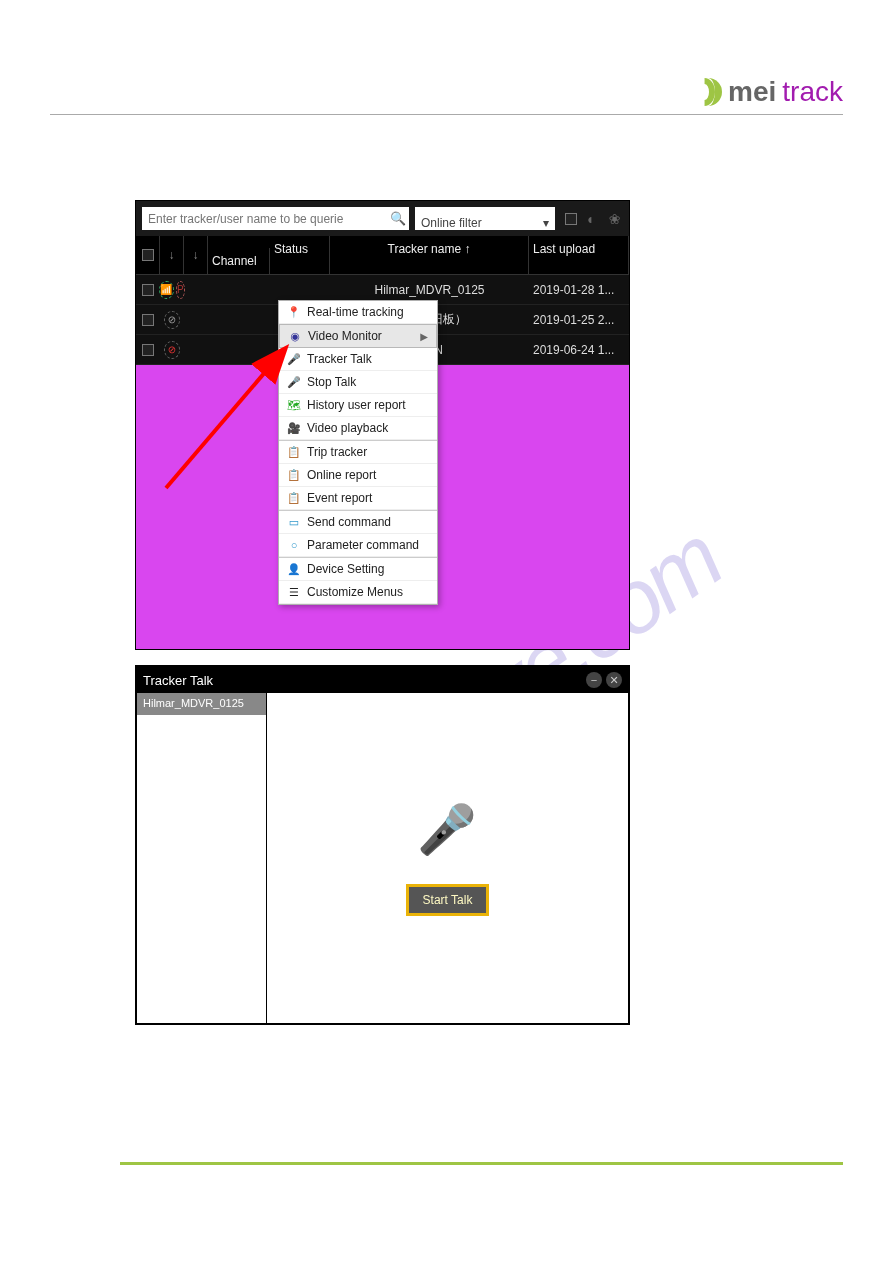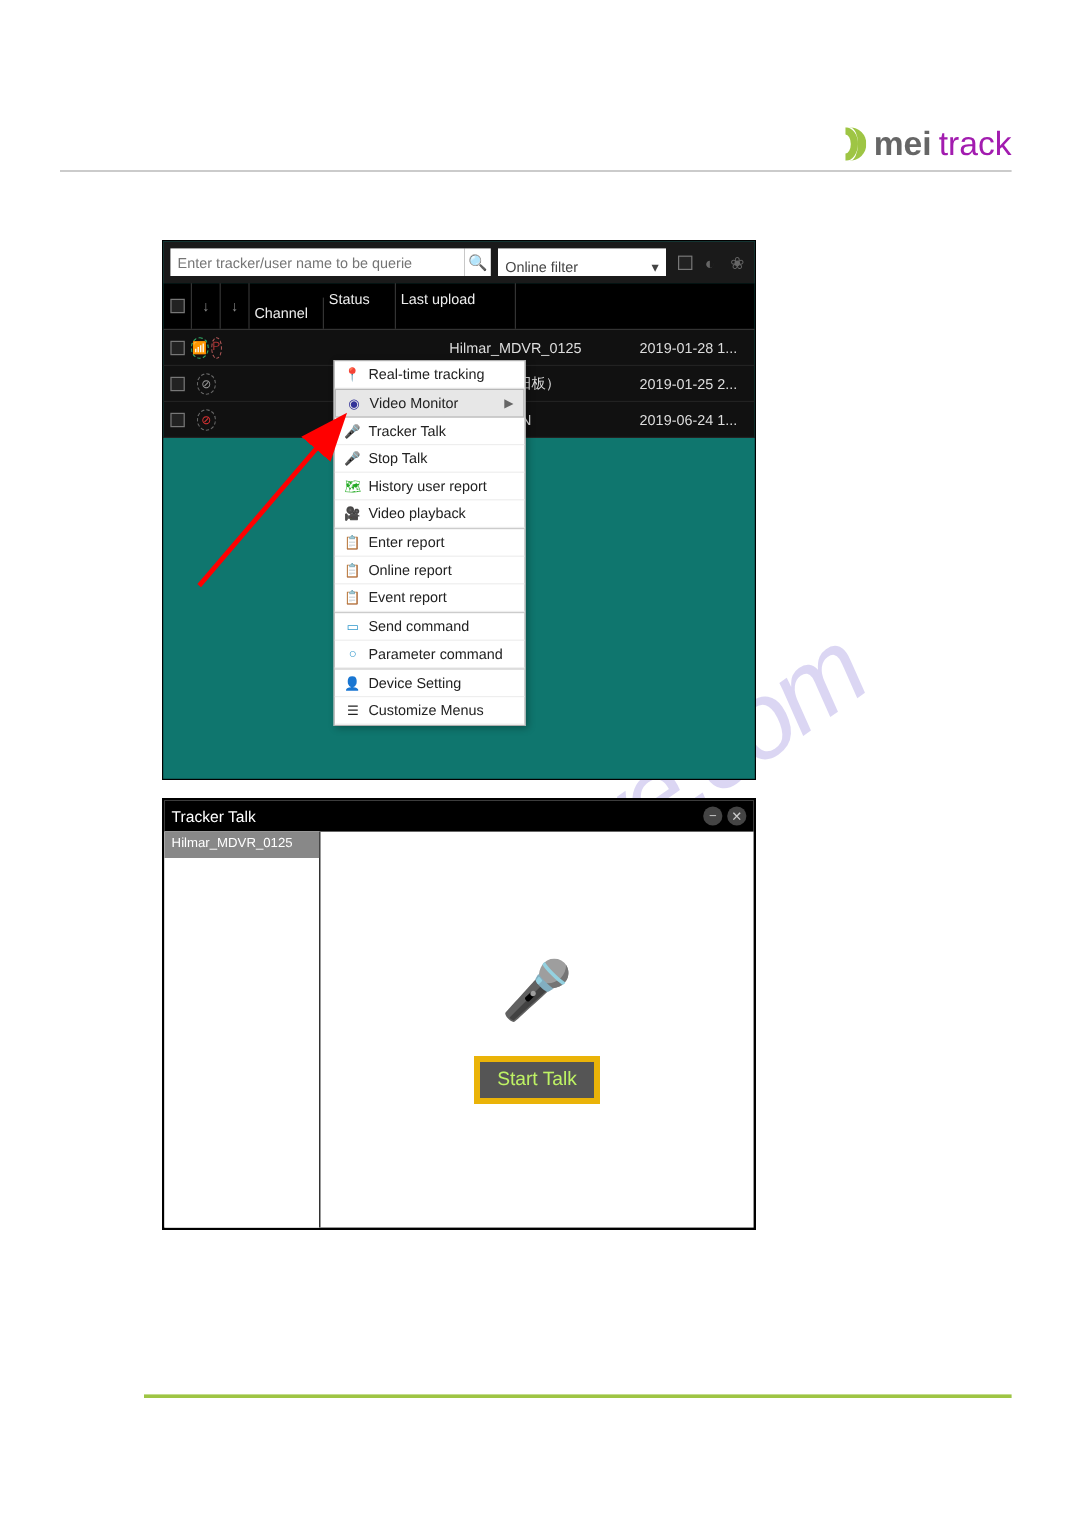--- a/index.html
+++ b/index.html
@@ -13,21 +13,20 @@
   }
   
   .page-header {
     position: absolute;
     top: 70px; left: 50px; right: 50px;
     height: 45px;
     border-bottom: 1px solid #aaa;
     display: flex;
     justify-content: flex-end;
     align-items: center;
-    margin-top: 28px;
   }
   .logo {
     display: flex; align-items: center; gap: 6px;
   }
   .logo .mark {
     width: 28px; height: 28px;
     border-right: 7px solid #9ec544;
     border-radius: 50%;
     position: relative;
   }
@@ -53,21 +52,21 @@
     letter-spacing: -4px;
   }
 
   
   .panel-1 {
     position: absolute;
     top: 200px;
     left: 135px;
     width: 495px;
     height: 450px;
-    background: #0f766e;
+    background: #d946ef;
     border: 1px solid #000;
     color: #ddd;
     font-size: 13px;
     overflow: hidden;
   }
   .toolbar {
     background: #1a1a1a;
     padding: 6px 6px;
     display: flex;
     align-items: center;
@@ -196,24 +195,24 @@
     font-size:11px;
     padding: 4px 6px;
   }
   .tt-main {
     flex:1;
     display:flex; flex-direction:column; align-items:center; justify-content:center;
     gap: 26px;
   }
   .mic-big { font-size: 48px; color:#222; }
   .start-btn {
-    background: #555; color:#bef264;
+    background: #555; color:#fef9c3;
     padding: 6px 14px;
-    border: 5px solid #eab308;
-    font-size: 16px;
+    border: 3px solid #eab308;
+    font-size: 12px;
   }
 
   
   .footer-rule {
     position: absolute;
     left: 120px; right: 50px;
     bottom: 98px;
     height: 3px;
     background: #9ec544;
   }
@@ -245,20 +244,21 @@
   </div>
 
   <div class="table-head">
     <div class="th col-cb">
         <div class="cb-box"></div>
       </div>
     <div class="th col-sort">↓</div>
     <div class="th col-sort">↓</div>
     <div class="th col-ch">Channel</div>
     <div class="th col-st">Status</div>
+    <div class="th col-name">Tracker name ↑</div>
     <div class="th col-last">Last upload</div>
   </div>
 
   <div class="row">
     <div class="cell col-cb">
         <div class="cb-box"></div>
       </div>
     <div class="cell col-sort status-icons">
       <span class="sic" style="border:1px dashed #3a6; color:#d33;">📶</span>
       <span class="sic" style="border:1px dashed #a55; color:#a33;">P</span>
@@ -321,21 +321,21 @@
     <span class="ci" style="color:#2a2;">🗺</span>
     <span>History user report</span>
   </div>
   <div class="cm-item">
     <span class="ci" style="color:#339;">🎥</span>
     <span>Video playback</span>
   </div>
   <div class="cm-sep"></div>
   <div class="cm-item">
     <span class="ci" style="color:#c80;">📋</span>
-    <span>Enter report</span>
+    <span>Trip tracker</span>
   </div>
   <div class="cm-item">
     <span class="ci" style="color:#c80;">📋</span>
     <span>Online report</span>
   </div>
   <div class="cm-item">
     <span class="ci" style="color:#c80;">📋</span>
     <span>Event report</span>
   </div>
   <div class="cm-sep"></div>

